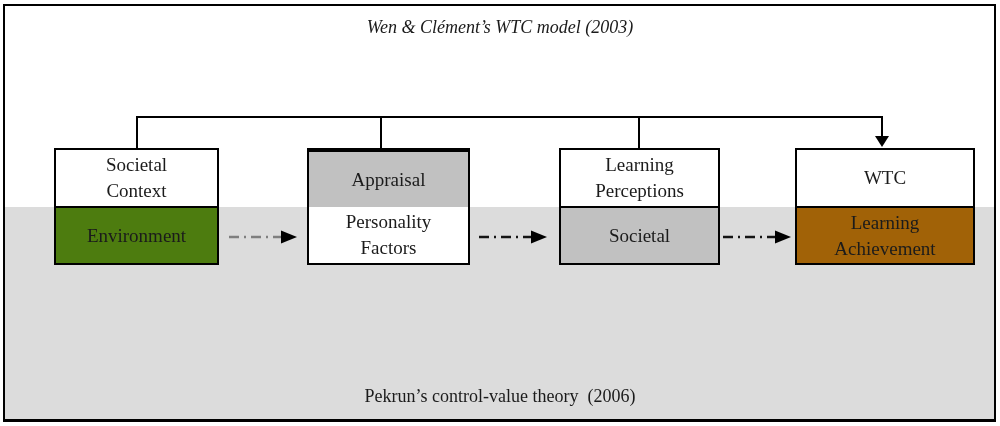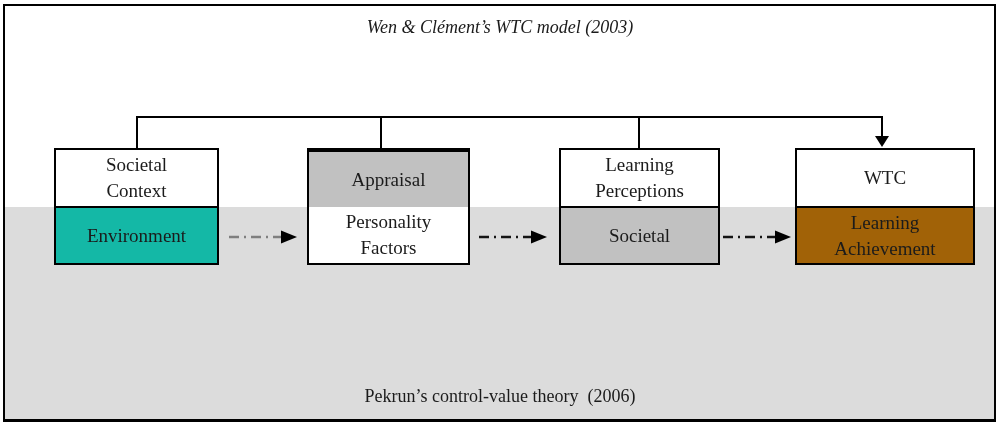--- a/index.html
+++ b/index.html
@@ -55,21 +55,21 @@
   <div class="line" style="left:136px;top:116px;width:747px;height:2px;"></div>
   <div class="line" style="left:136px;top:116px;width:2px;height:32px;"></div>
   <div class="line" style="left:380px;top:116px;width:2px;height:32px;"></div>
   <div class="line" style="left:638px;top:116px;width:2px;height:32px;"></div>
   <div class="line" style="left:881px;top:116px;width:2px;height:21px;"></div>
   <div class="arrowhead-down" style="left:875px;top:136px;"></div>
 
   <div class="model-box" style="left:54px;width:165px;">
     <div class="part top">Societal
 Context</div>
-    <div class="part bottom" style="background: #14b8a6;">Environment</div>
+    <div class="part bottom" style="background: #4d7c0f;">Environment</div>
   </div>
 
   <div class="model-box" style="left:307px;width:163px;">
     <div class="part bottom" style="background: rgb(193, 193, 193);">Appraisal</div>
     <div class="part top">Personality
 Factors</div>
   </div>
 
   <div class="model-box" style="left:559px;width:161px;">
     <div class="part top">Learning

